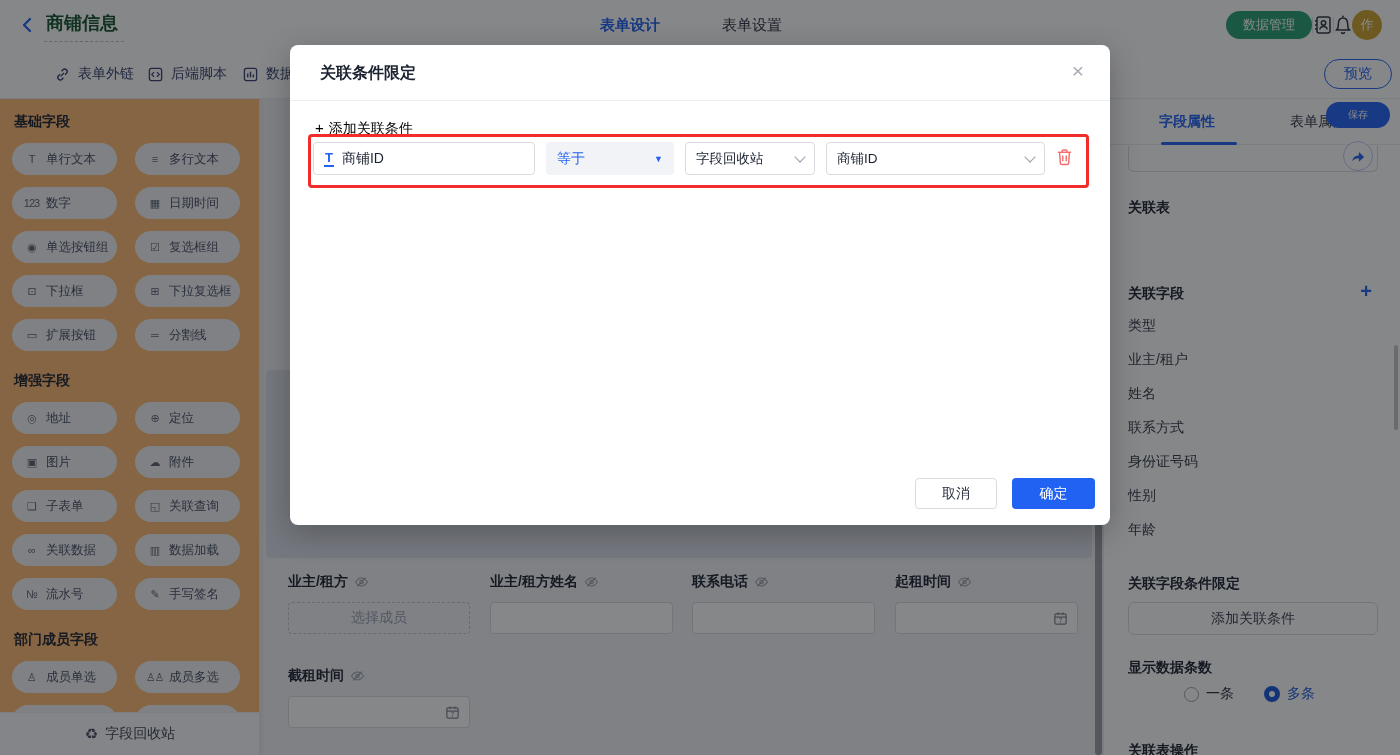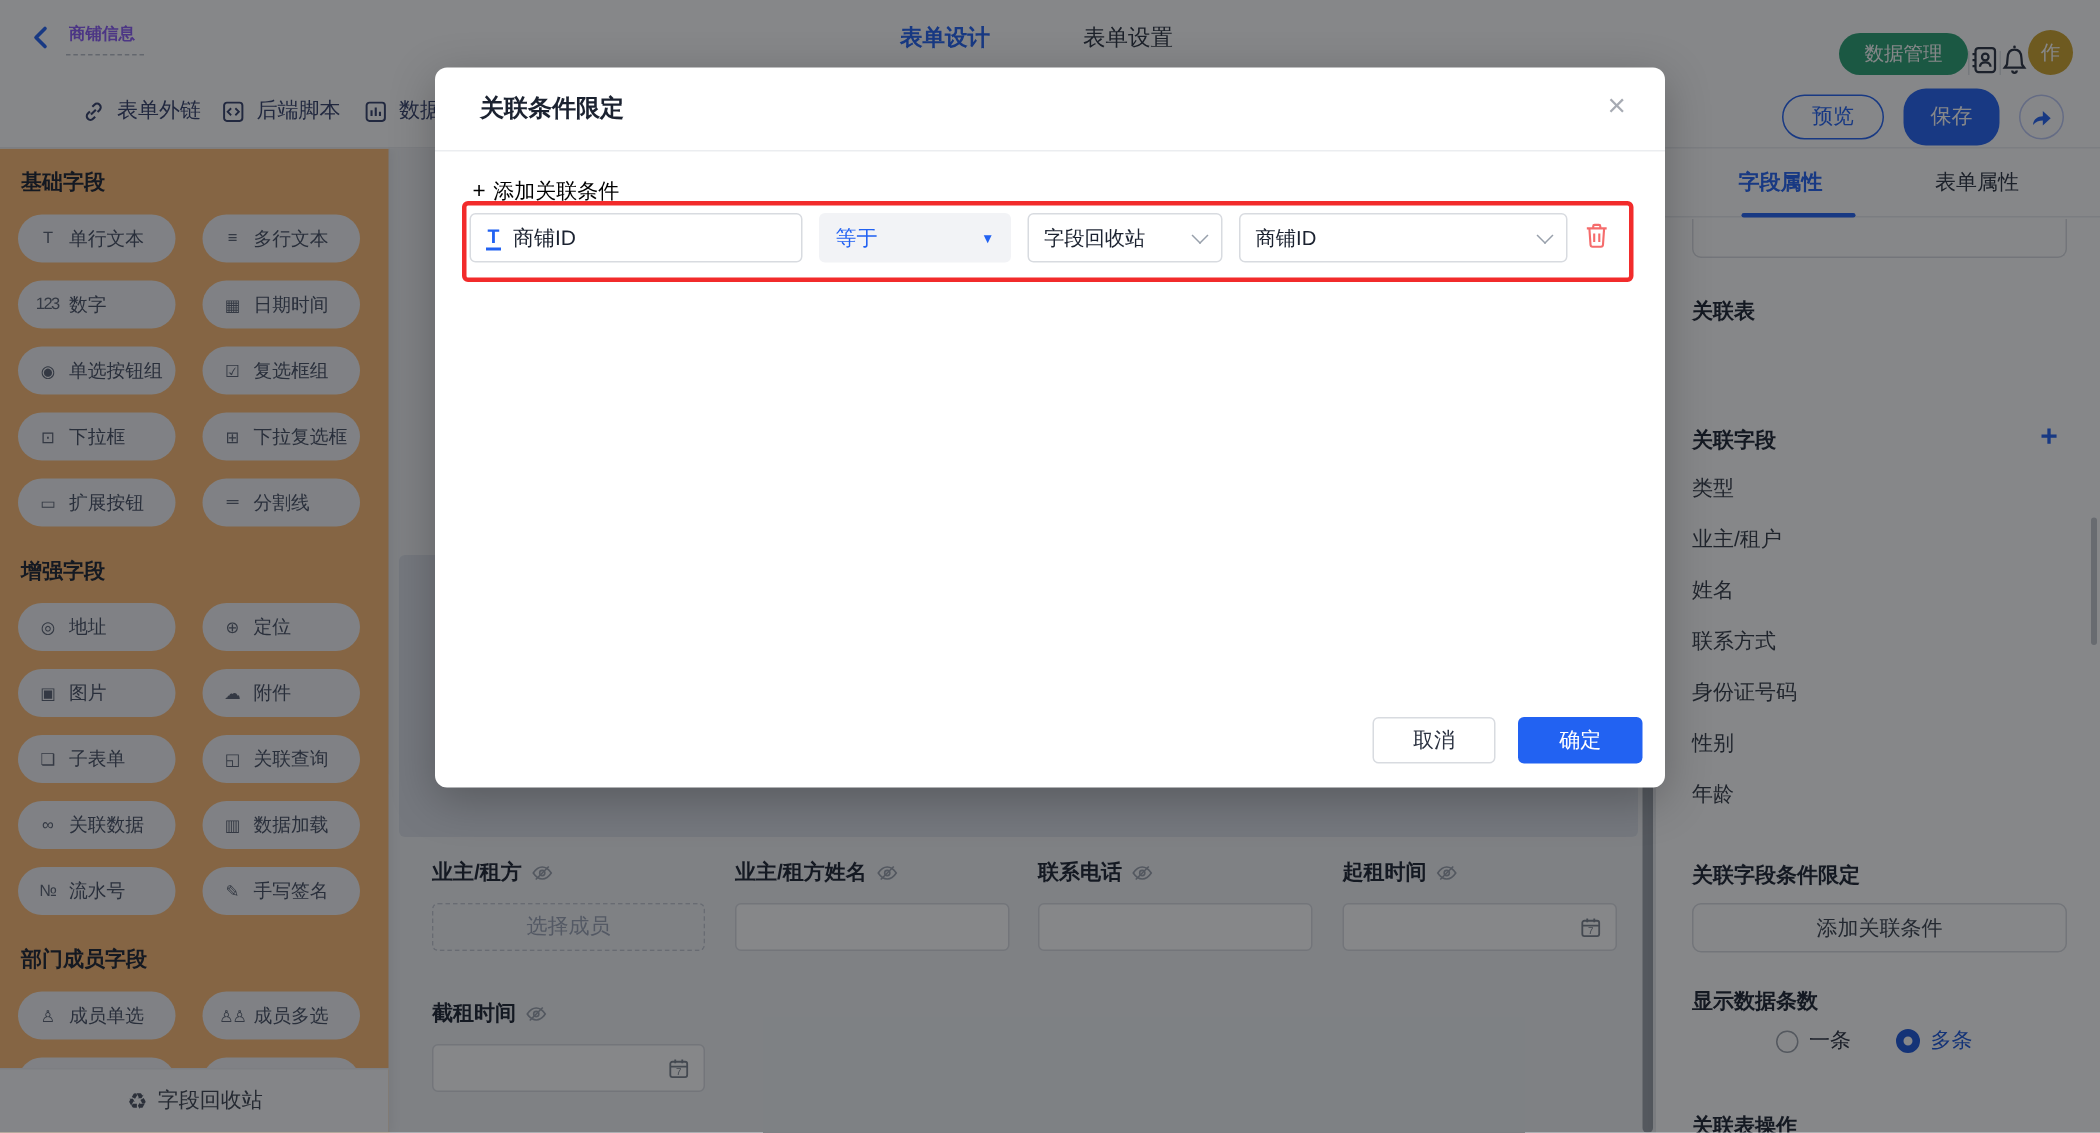--- a/index.html
+++ b/index.html
@@ -3,36 +3,36 @@
 <meta charset="utf-8">
 <style>
   * { margin:0; padding:0; box-sizing:border-box; }
   html,body { width:1400px; height:755px; overflow:hidden; }
   body { font-family:"Liberation Sans","DejaVu Sans",sans-serif; background:#F0F2F5; color:#1B2230; }
   .app { position:relative; width:1400px; height:755px; overflow:hidden; }
 
   
   .topbar { position:absolute; left:0; top:0; width:1400px; height:50px; background:#fff; display:flex; align-items:center; z-index:10; }
   .back-btn { margin-left:20px; display:flex; align-items:center; cursor:pointer; }
-  .form-title { margin-left:10px; font-size:11px; font-weight:bold; color:#8b5cf6; border-bottom:1px dashed #B9BEC8; padding:2px 6px 6px 2px; }
+  .form-title { margin-left:10px; font-size:18px; font-weight:bold; color:#14532d; border-bottom:1px dashed #B9BEC8; padding:2px 6px 6px 2px; }
   .top-tabs { position:absolute; left:600px; top:0; height:50px; display:flex; align-items:center; gap:62px; }
   .top-tab { font-size:15px; color:#2B3340; cursor:pointer; }
   .top-tab.active { color:#2262F2; font-weight:bold; }
-  .top-right { position:absolute; right:18px; top:0; height:50px; display:flex; align-items:flex-end; }
+  .top-right { position:absolute; right:18px; top:0; height:50px; display:flex; align-items:center; }
   .pill-green { height:28px; padding:0 17px; border-radius:14px; background:#28A173; color:#fff; font-size:13px; display:flex; align-items:center; border:none; cursor:pointer; }
   .v-div { width:1px; height:16px; background:#DFE2E7; }
   .icon-btn { display:flex; align-items:center; cursor:pointer; }
   .avatar { width:30px; height:30px; border-radius:50%; background:#CFA42C; color:#fff; font-size:13px; display:flex; align-items:center; justify-content:center; cursor:pointer; }
 
   
   .toolbar { position:absolute; left:0; top:50px; width:1400px; height:49px; background:#fff; border-bottom:1px solid #EBEDF0; z-index:9; }
   .tb-item { position:absolute; top:0; height:48px; display:flex; align-items:center; gap:8px; font-size:14px; color:#35406B; cursor:pointer; }
-  .tb-right { position:absolute; right:24px; top:9px; display:flex; align-items:center; gap:13px; }
+  .tb-right { position:absolute; right:8px; top:9px; display:flex; align-items:center; gap:13px;flex-direction:column; }
   .btn-preview { width:68px; height:30px; border-radius:15px; border:1px solid #2262F2; color:#2262F2; background:#fff; font-size:14px; cursor:pointer; }
-  .btn-save { width:64px; height:38px; border-radius:15px; border:none; background:#2262F2; color:#fff; font-size:14px; cursor:pointer; }
+  .btn-save { width:64px; height:26px; border-radius:15px; border:none; background:#2262F2; color:#fff; font-size:10px; cursor:pointer; }
   .btn-share { width:30px; height:30px; border-radius:50%; background:#fff; border:1px solid #BCC8F5; display:flex; align-items:center; justify-content:center; cursor:pointer; }
 
   
   .sidebar { position:absolute; left:0; top:99px; width:260px; height:656px; background:#fdba74; border-right:1px solid #E6E8EC; box-shadow:2px 0 6px rgba(0,0,0,.05); overflow:hidden; z-index:5; }
   .sb-inner { padding:14px 12px 0 12px; }
   .sb-title { font-size:14px; font-weight:bold; color:#1B2230; margin:0 0 12px 2px; }
   .sb-title.mt { margin-top:21px; }
   .pill-grid { display:grid; grid-template-columns:105px 105px; column-gap:18px; row-gap:12px; }
   .pill { width:105px; height:32px; border-radius:16px; background:#F2F3F6; display:flex; align-items:center; padding:0 8px 0 11px; gap:6px; cursor:grab; }
   .pill .glyph { font-size:11px; color:#5B6374; width:17px; text-align:center; flex:none; letter-spacing:-1px; }

